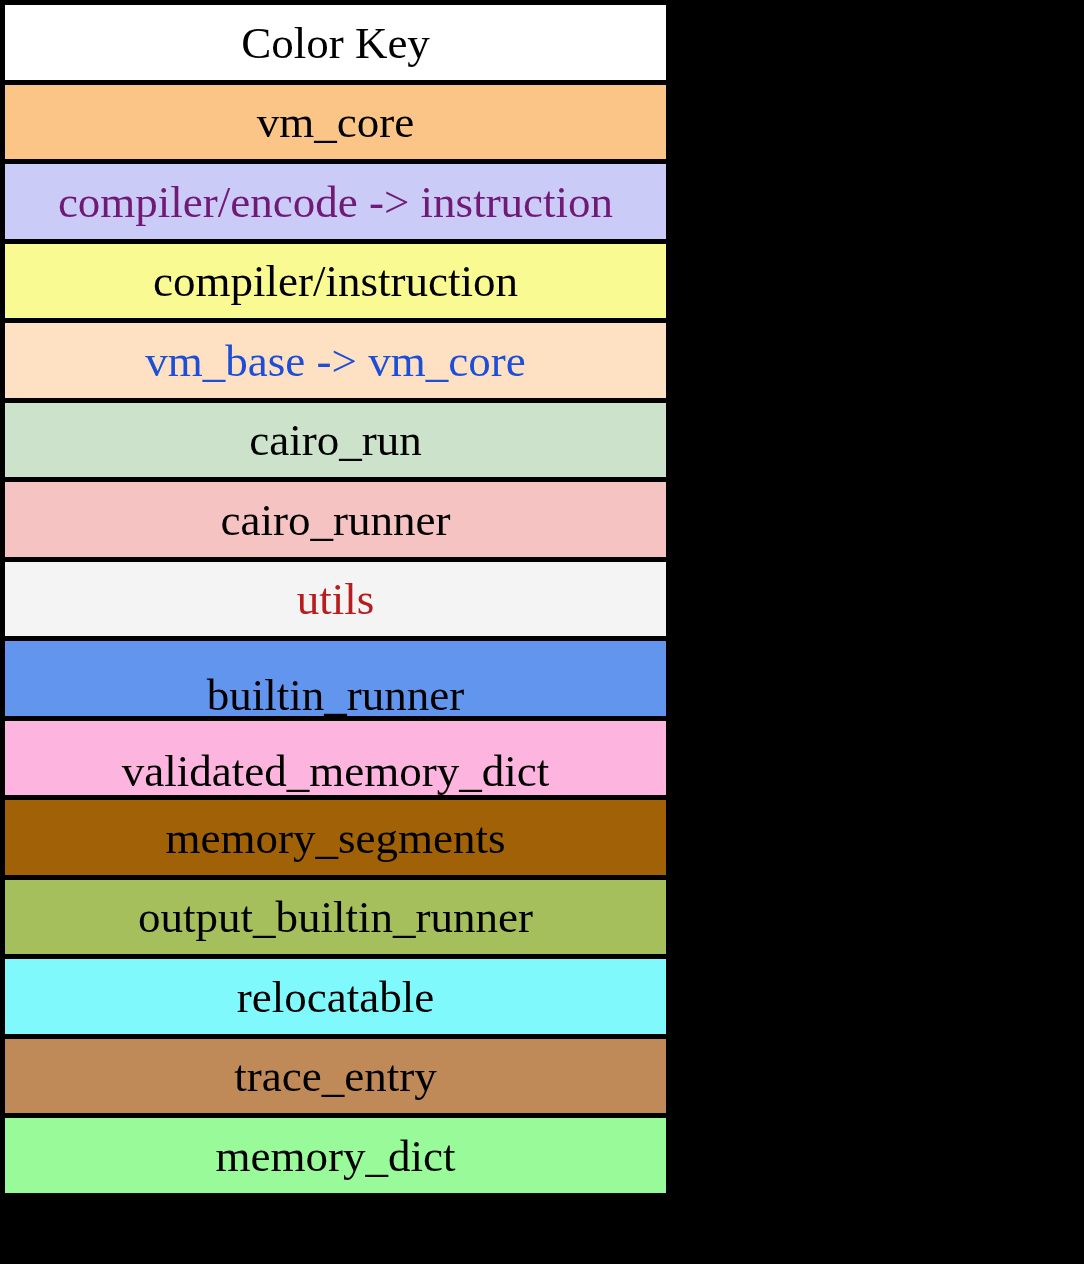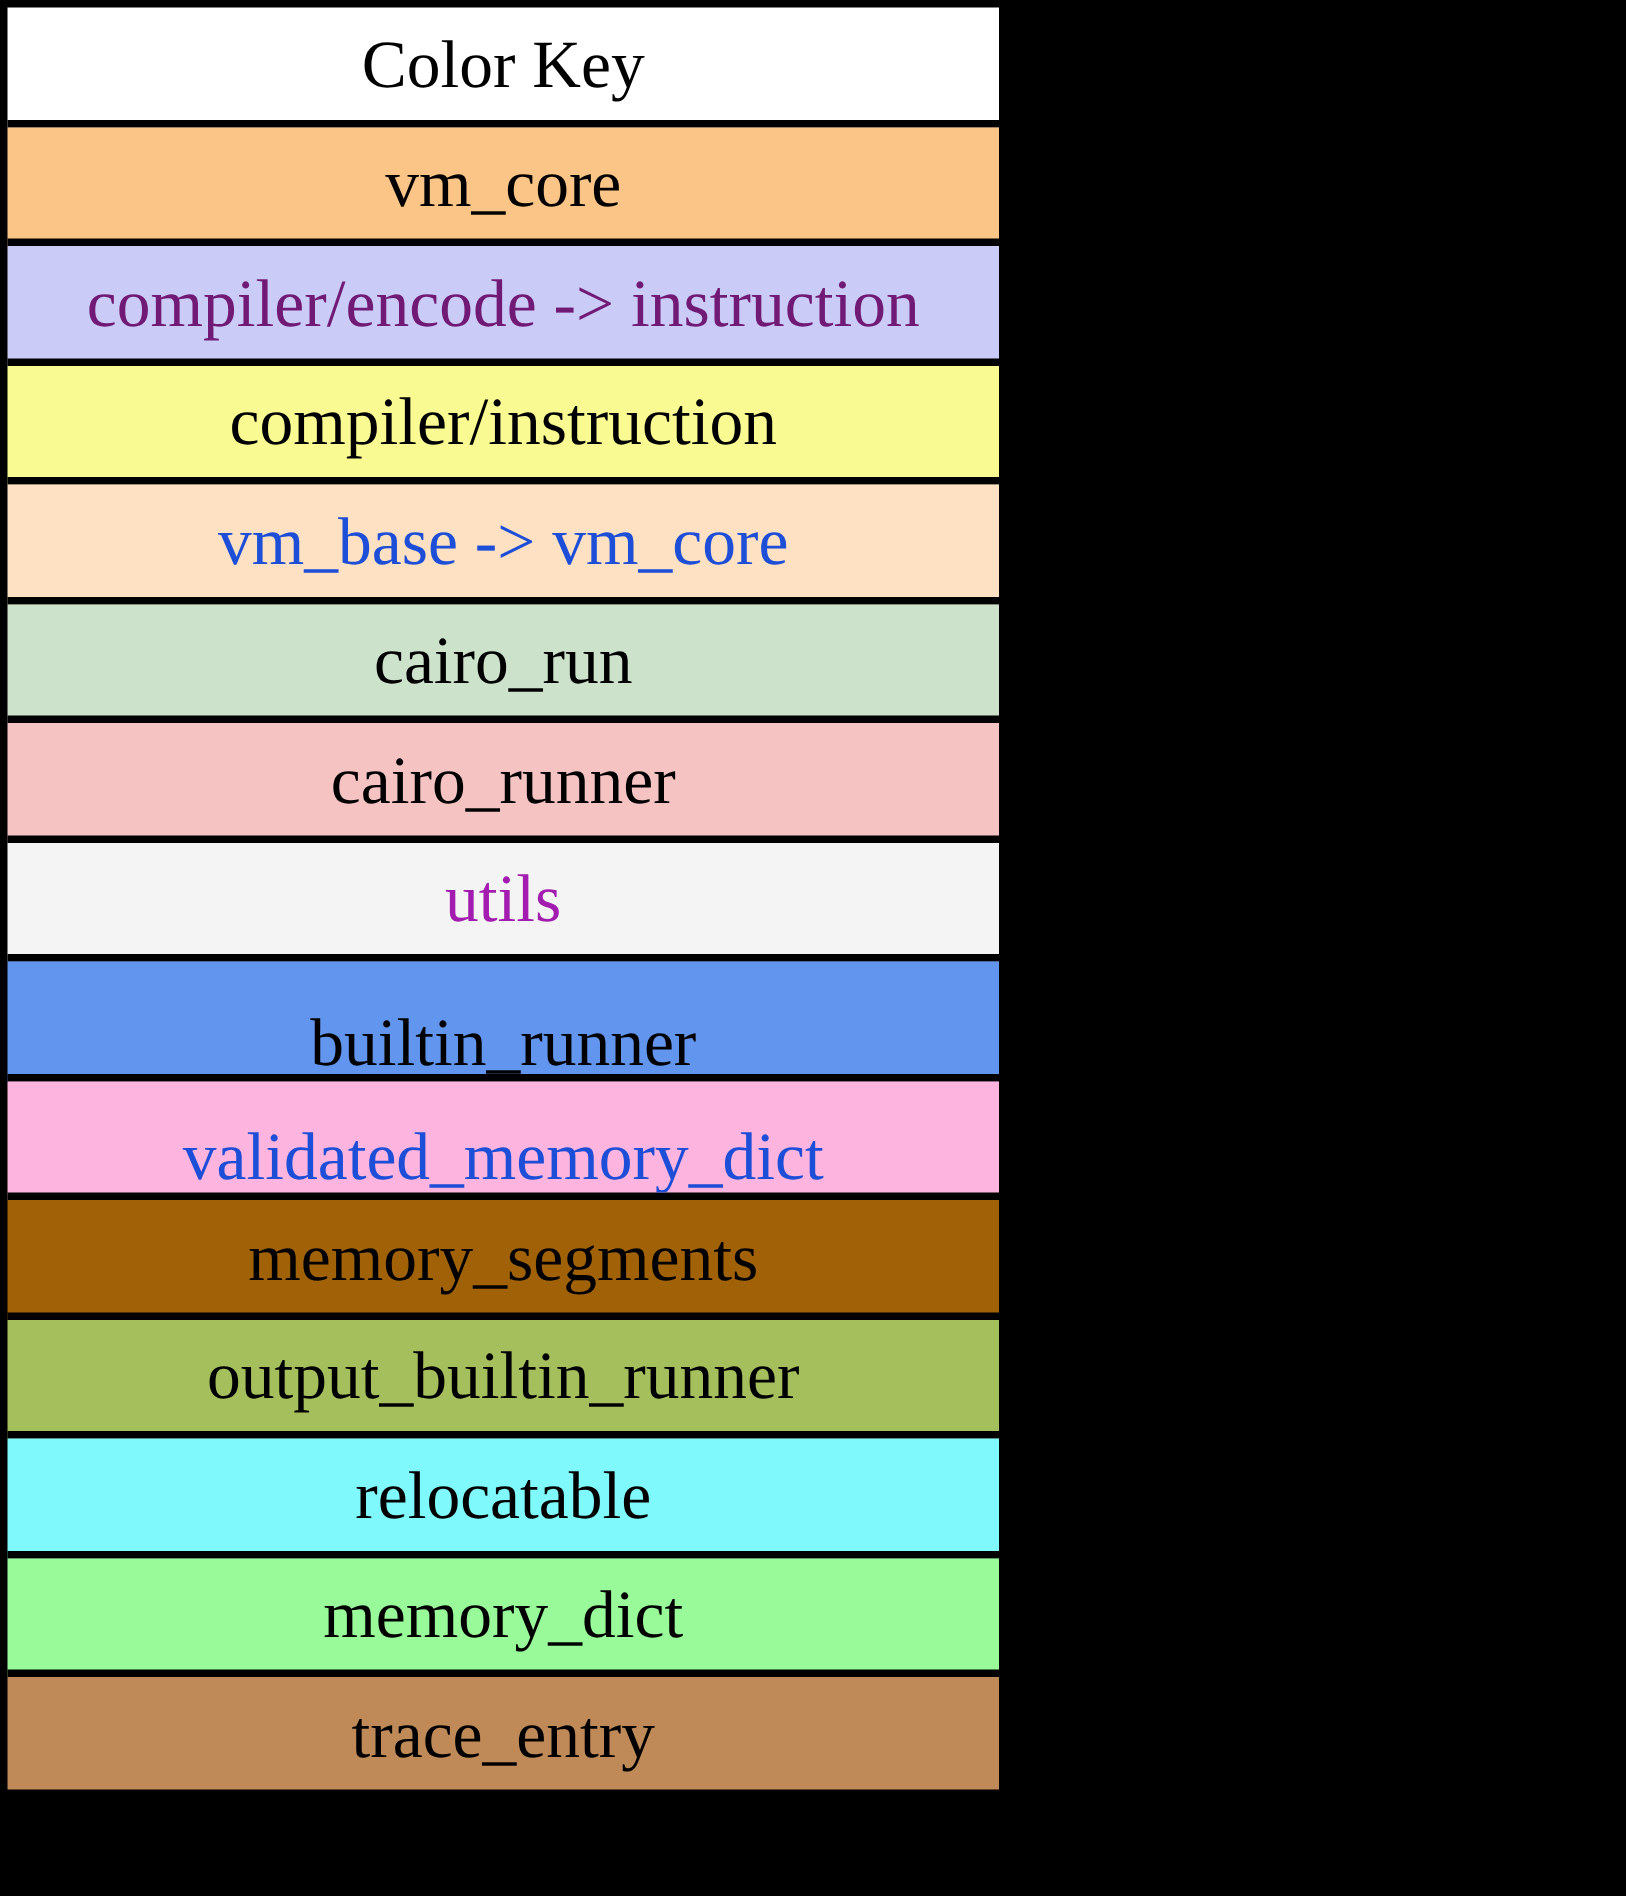--- a/index.html
+++ b/index.html
@@ -72,45 +72,45 @@
 
     <div class="row" style="background-color: rgb(204, 226, 202);">
       <span class="label" style="color: rgb(0, 0, 0);">cairo_run</span>
     </div>
 
     <div class="row" style="background-color: rgb(244, 195, 194);">
       <span class="label" style="color: rgb(0, 0, 0);">cairo_runner</span>
     </div>
 
     <div class="row" style="background-color: rgb(244, 244, 244);">
-      <span class="label" style="color: #a21caf;">utils</span>
+      <span class="label" style="color: #b91c1c;">utils</span>
     </div>
 
     <div class="row" style="background-color: rgb(98, 149, 238);">
       <span class="label" style="color: rgb(0, 0, 0); margin-top: 32px;">builtin_runner</span>
     </div>
 
     <div class="row" style="background-color: rgb(253, 180, 222);">
-      <span class="label" style="color: #1d4ed8; margin-top: 26px;">validated_memory_dict</span>
+      <span class="label" style="color: #000000; margin-top: 26px;">validated_memory_dict</span>
     </div>
 
     <div class="row" style="background-color: #a16207;">
       <span class="label" style="color: rgb(0, 0, 0);">memory_segments</span>
     </div>
 
     <div class="row" style="background-color: rgb(165, 191, 93);">
       <span class="label" style="color: rgb(0, 0, 0);">output_builtin_runner</span>
     </div>
 
     <div class="row" style="background-color: rgb(128, 249, 253);">
       <span class="label" style="color: rgb(0, 0, 0);">relocatable</span>
     </div>
 
+    <div class="row" style="background-color: rgb(191, 138, 88);">
+      <span class="label" style="color: rgb(0, 0, 0);">trace_entry</span>
+    </div>
+
     <div class="row" style="background-color: rgb(153, 250, 154);">
       <span class="label" style="color: rgb(0, 0, 0);">memory_dict</span>
-    </div>
-
-    <div class="row" style="background-color: rgb(191, 138, 88);">
-      <span class="label" style="color: rgb(0, 0, 0);">trace_entry</span>
     </div>
 
   </div>
 </div>
 
 </body></html>

